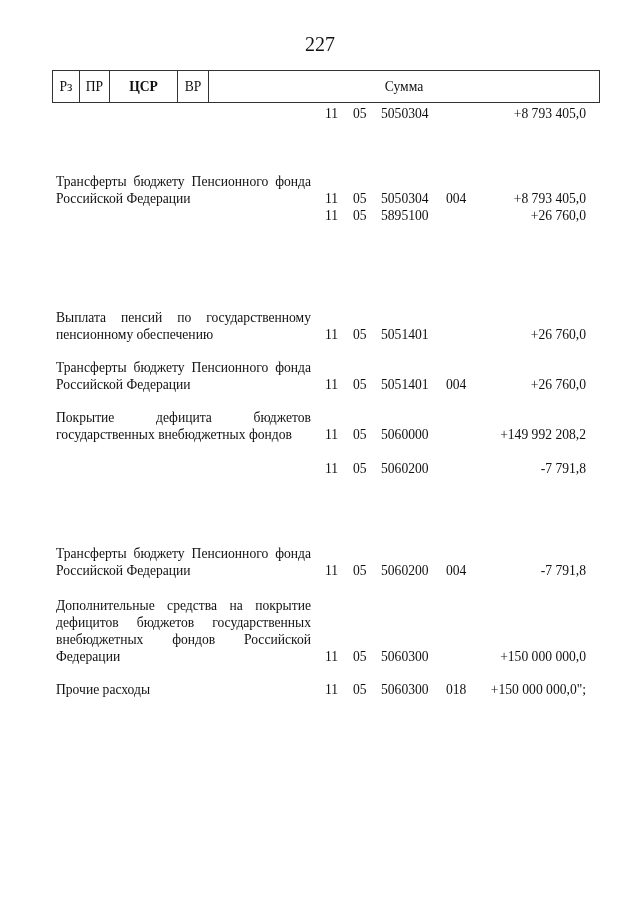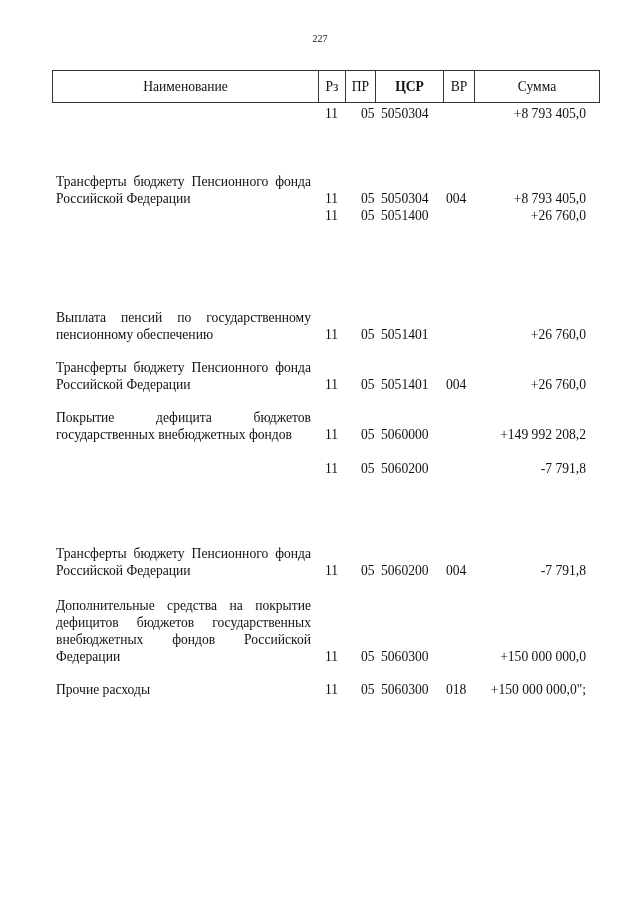--- a/index.html
+++ b/index.html
@@ -1,46 +1,45 @@
 <!DOCTYPE html>
 <html><head>
 <meta charset="utf-8">
 <style>
   html, body { margin: 0; padding: 0; background: #ffffff; }
   body { width: 640px; height: 905px; position: relative; overflow: hidden;
          font-family: "Liberation Serif", serif; color: #111; font-size: 13.6px; }
-  .page-number { position: absolute; top: 33px; left: 0; width: 640px; text-align: center; font-size: 10px; }
+  .page-number { position: absolute; top: 33px; left: 0; width: 640px; text-align: center; font-size: 20px; }
   .header { position: absolute; top: 70px; left: 52px; width: 548px; height: 33px;
             border: 1px solid #333; display: flex; box-sizing: border-box; }
   .header .hc { border-right: 1px solid #333; display: flex; align-items: center; justify-content: center;
                 font-size: 13.6px; box-sizing: border-box; }
   .header .hc:last-child { border-right: none; }
   .c-name { width: 266px; }
   .c-rz { width: 27px; }
   .c-pr { width: 30px; }
   .c-csr { width: 68px; font-weight: bold; }
   .c-vr { width: 31px; }
   .c-sum { flex: 1; }
   .row { position: absolute; left: 56px; width: 544px; }
   .row .name { width: 255px; text-align: justify; text-align-last: left; line-height: 17px; }
   .row .vals { position: absolute; bottom: 0; left: 0; width: 544px; height: 17px; line-height: 17px; }
   .row .vals span { position: absolute; top: 0; }
   .v-rz { left: 269px; }
-  .v-pr { left: 297px; margin-left: 8px; }
+  .v-pr { left: 297px; }
   .v-csr { left: 325px; }
   .v-vr { left: 390px; }
   .v-sum { right: 14px; text-align: right; white-space: nowrap; }
 </style>
 </head>
 <body>
 
 <div class="page-number">227</div>
 
 <div class="header">
-  <div class="hc c-name">Наименование</div>
   <div class="hc c-rz">Рз</div>
   <div class="hc c-pr">ПР</div>
   <div class="hc c-csr">ЦСР</div>
   <div class="hc c-vr">ВР</div>
   <div class="hc c-sum">Сумма</div>
 </div>
 
 <div class="row" style="top:122px">
   <div class="vals">
     <span class="v-rz">11</span>
@@ -59,21 +58,21 @@
     <span class="v-csr">5050304</span>
     <span class="v-vr">004</span>
     <span class="v-sum">+8 793 405,0</span>
   </div>
 </div>
 
 <div class="row" style="top:224px">
   <div class="vals">
     <span class="v-rz">11</span>
     <span class="v-pr">05</span>
-    <span class="v-csr">5051400</span>
+    <span class="v-csr">5895100</span>
     <span class="v-vr"></span>
     <span class="v-sum">+26 760,0</span>
   </div>
 </div>
 
 <div class="row" style="top:309px">
   <div class="name">Выплата пенсий по государственному пенсионному обеспечению</div>
   <div class="vals">
     <span class="v-rz">11</span>
     <span class="v-pr">05</span>

